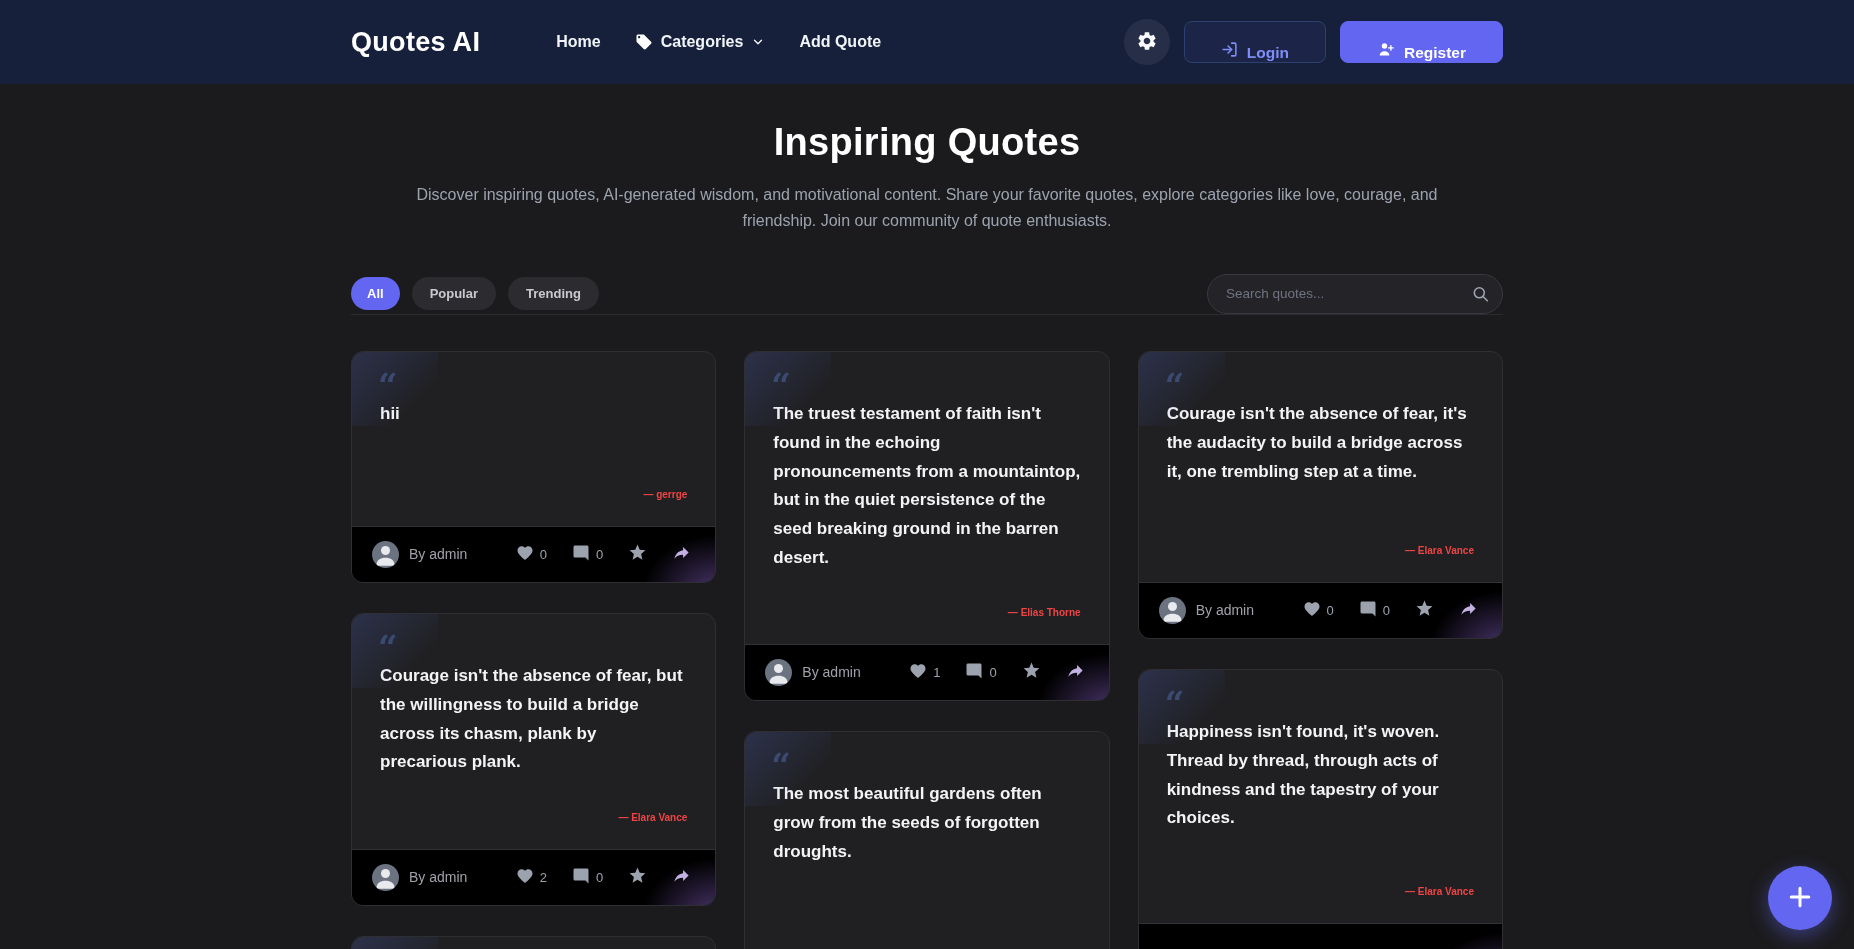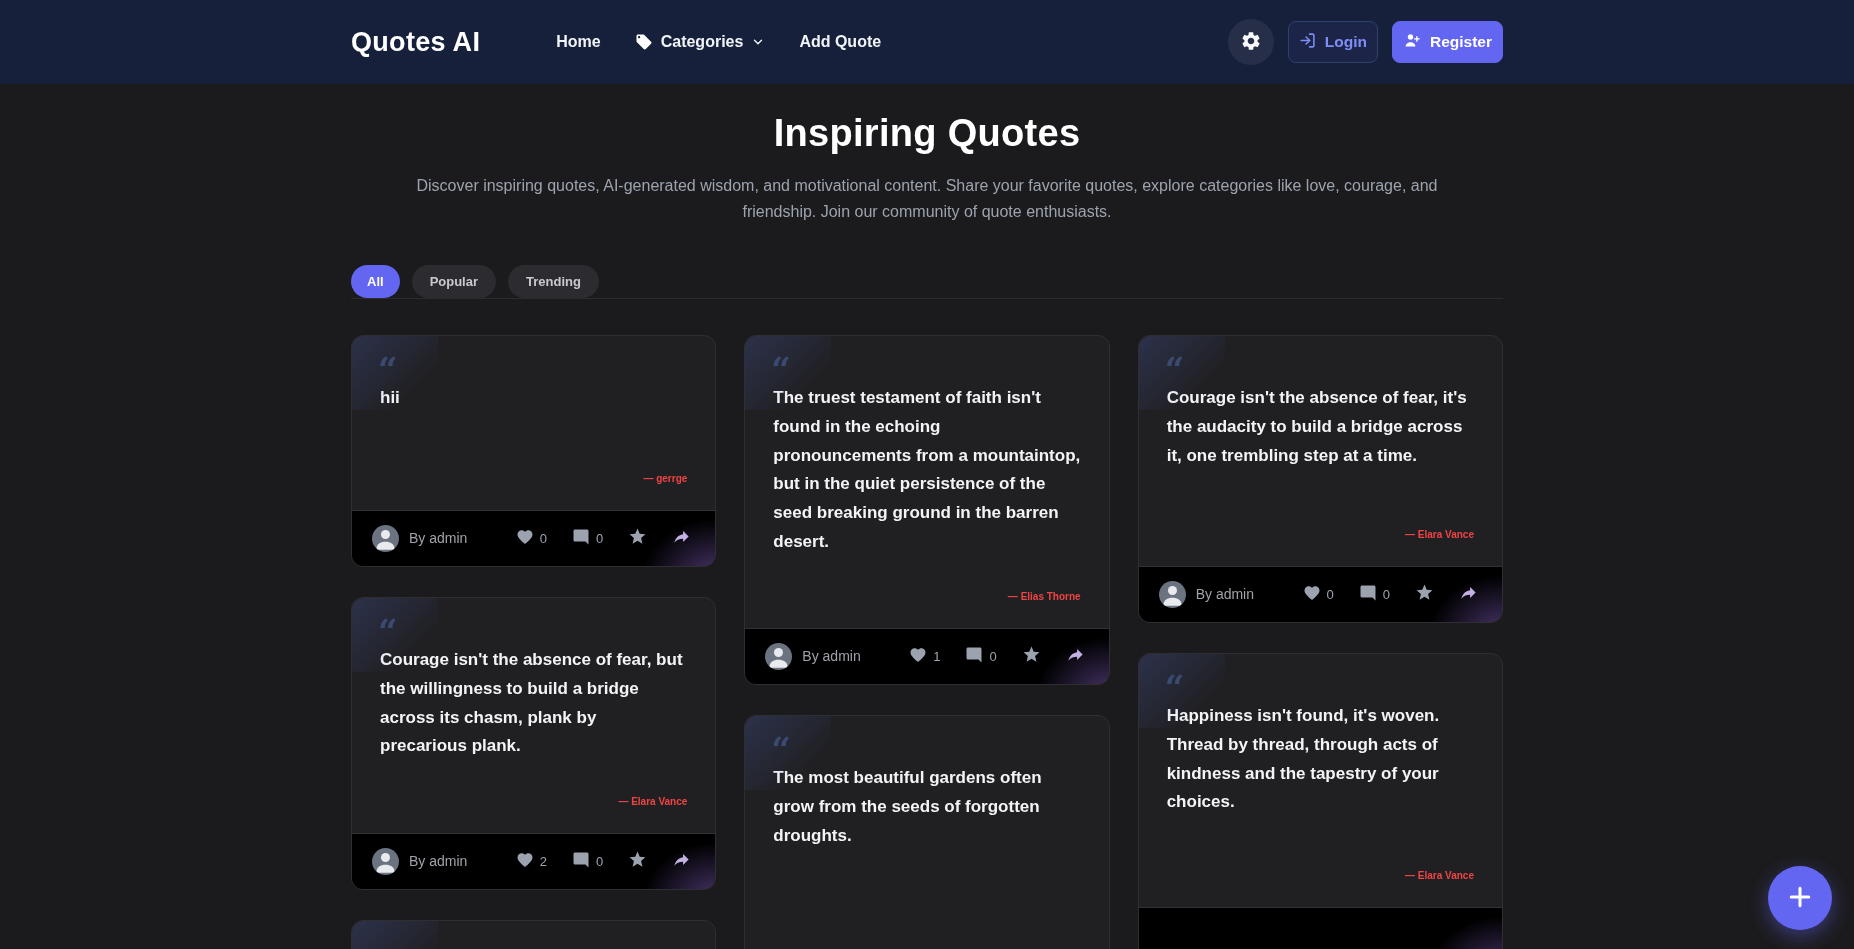--- a/index.html
+++ b/index.html
@@ -13,27 +13,27 @@
   
   .navbar { height:84px; background:#16203a; display:flex; align-items:center; }
   .navbar .container { display:flex; align-items:center; }
   .brand { font-size:27px; font-weight:800; color:#ffffff; letter-spacing:.3px; cursor:pointer; }
   .nav-links { display:flex; align-items:center; gap:34px; margin-left:76px; }
   .nav-link { display:flex; align-items:center; gap:8px; color:#f1f5f9; font-size:16px; font-weight:600; cursor:pointer; }
   .nav-link svg { display:block; }
   .nav-right { margin-left:auto; display:flex; align-items:center; gap:14px; }
   .gear-btn { width:46px; height:46px; border-radius:50%; background:rgba(255,255,255,.07);
     display:flex; align-items:center; justify-content:center; border:none; cursor:pointer; color:#f8fafc; }
-  .btn { display:flex; align-items:center; gap:9px; font-size:15.5px; font-weight:600;
-    border-radius:8px; padding:0 10px; height:42px; cursor:pointer; font-family:inherit; }
+  .btn { display:flex; align-items:flex-end; gap:9px; font-size:15.5px; font-weight:600;
+    border-radius:8px; padding:0 36px; height:42px; cursor:pointer; font-family:inherit; }
   .btn-login { background:rgba(99,102,241,.08); border:1.5px solid #2e4070; color:#7f8df6; }
   .btn-register { background:#6366f1; border:1.5px solid #6366f1; color:#ffffff; }
 
   
-  .hero { text-align:center; padding-top:28px; }
+  .hero { text-align:center; padding-top:37px; }
   .hero h1 { font-size:38px; font-weight:800; color:#ffffff; letter-spacing:.3px; }
   .hero p { margin:18px auto 0; max-width:1096px; font-size:16px; line-height:1.62; color:#9ca3af; }
 
   
   .toolbar { margin-top:40px; border-bottom:1px solid #2c2c30;
     display:flex; align-items:center; }
   .pills { display:flex; align-items:center; gap:12px; }
   .pill { border:none; border-radius:9999px; padding:9px 18px; font-size:13px; font-weight:600;
     background:#2c2c30; color:#c9c9cf; cursor:pointer; font-family:inherit; }
   .pill.active { background:#6366f1; color:#ffffff; padding:9px 16px; }
@@ -144,20 +144,29 @@
   <p>Discover inspiring quotes, AI-generated wisdom, and motivational content. Share your favorite quotes, explore categories like love, courage, and friendship. Join our community of quote enthusiasts.</p>
 </section>
 
 <div class="container">
   <div class="toolbar">
     <div class="pills">
       <button class="pill active">All</button>
       <button class="pill">Popular</button>
       <button class="pill">Trending</button>
     </div>
+    <div class="search-wrap">
+      <input class="search-input" type="text" placeholder="Search quotes..." style="">
+      <span class="search-icon">
+        <svg width="19" height="19" viewBox="0 0 24 24">
+            <circle cx="10.5" cy="10.5" r="6.3" fill="none" stroke="currentColor" stroke-width="2"></circle>
+            <line x1="15.2" y1="15.2" x2="20.6" y2="20.6" stroke="currentColor" stroke-width="2" stroke-linecap="round"></line>
+          </svg>
+      </span>
+    </div>
   </div>
 
   <div class="grid">
 
     <div class="col">
 
       <article class="card" style="height:232px">
         <div class="card-body">
           <div class="corner-blob"></div>
           <div class="quote-mark">“</div>

